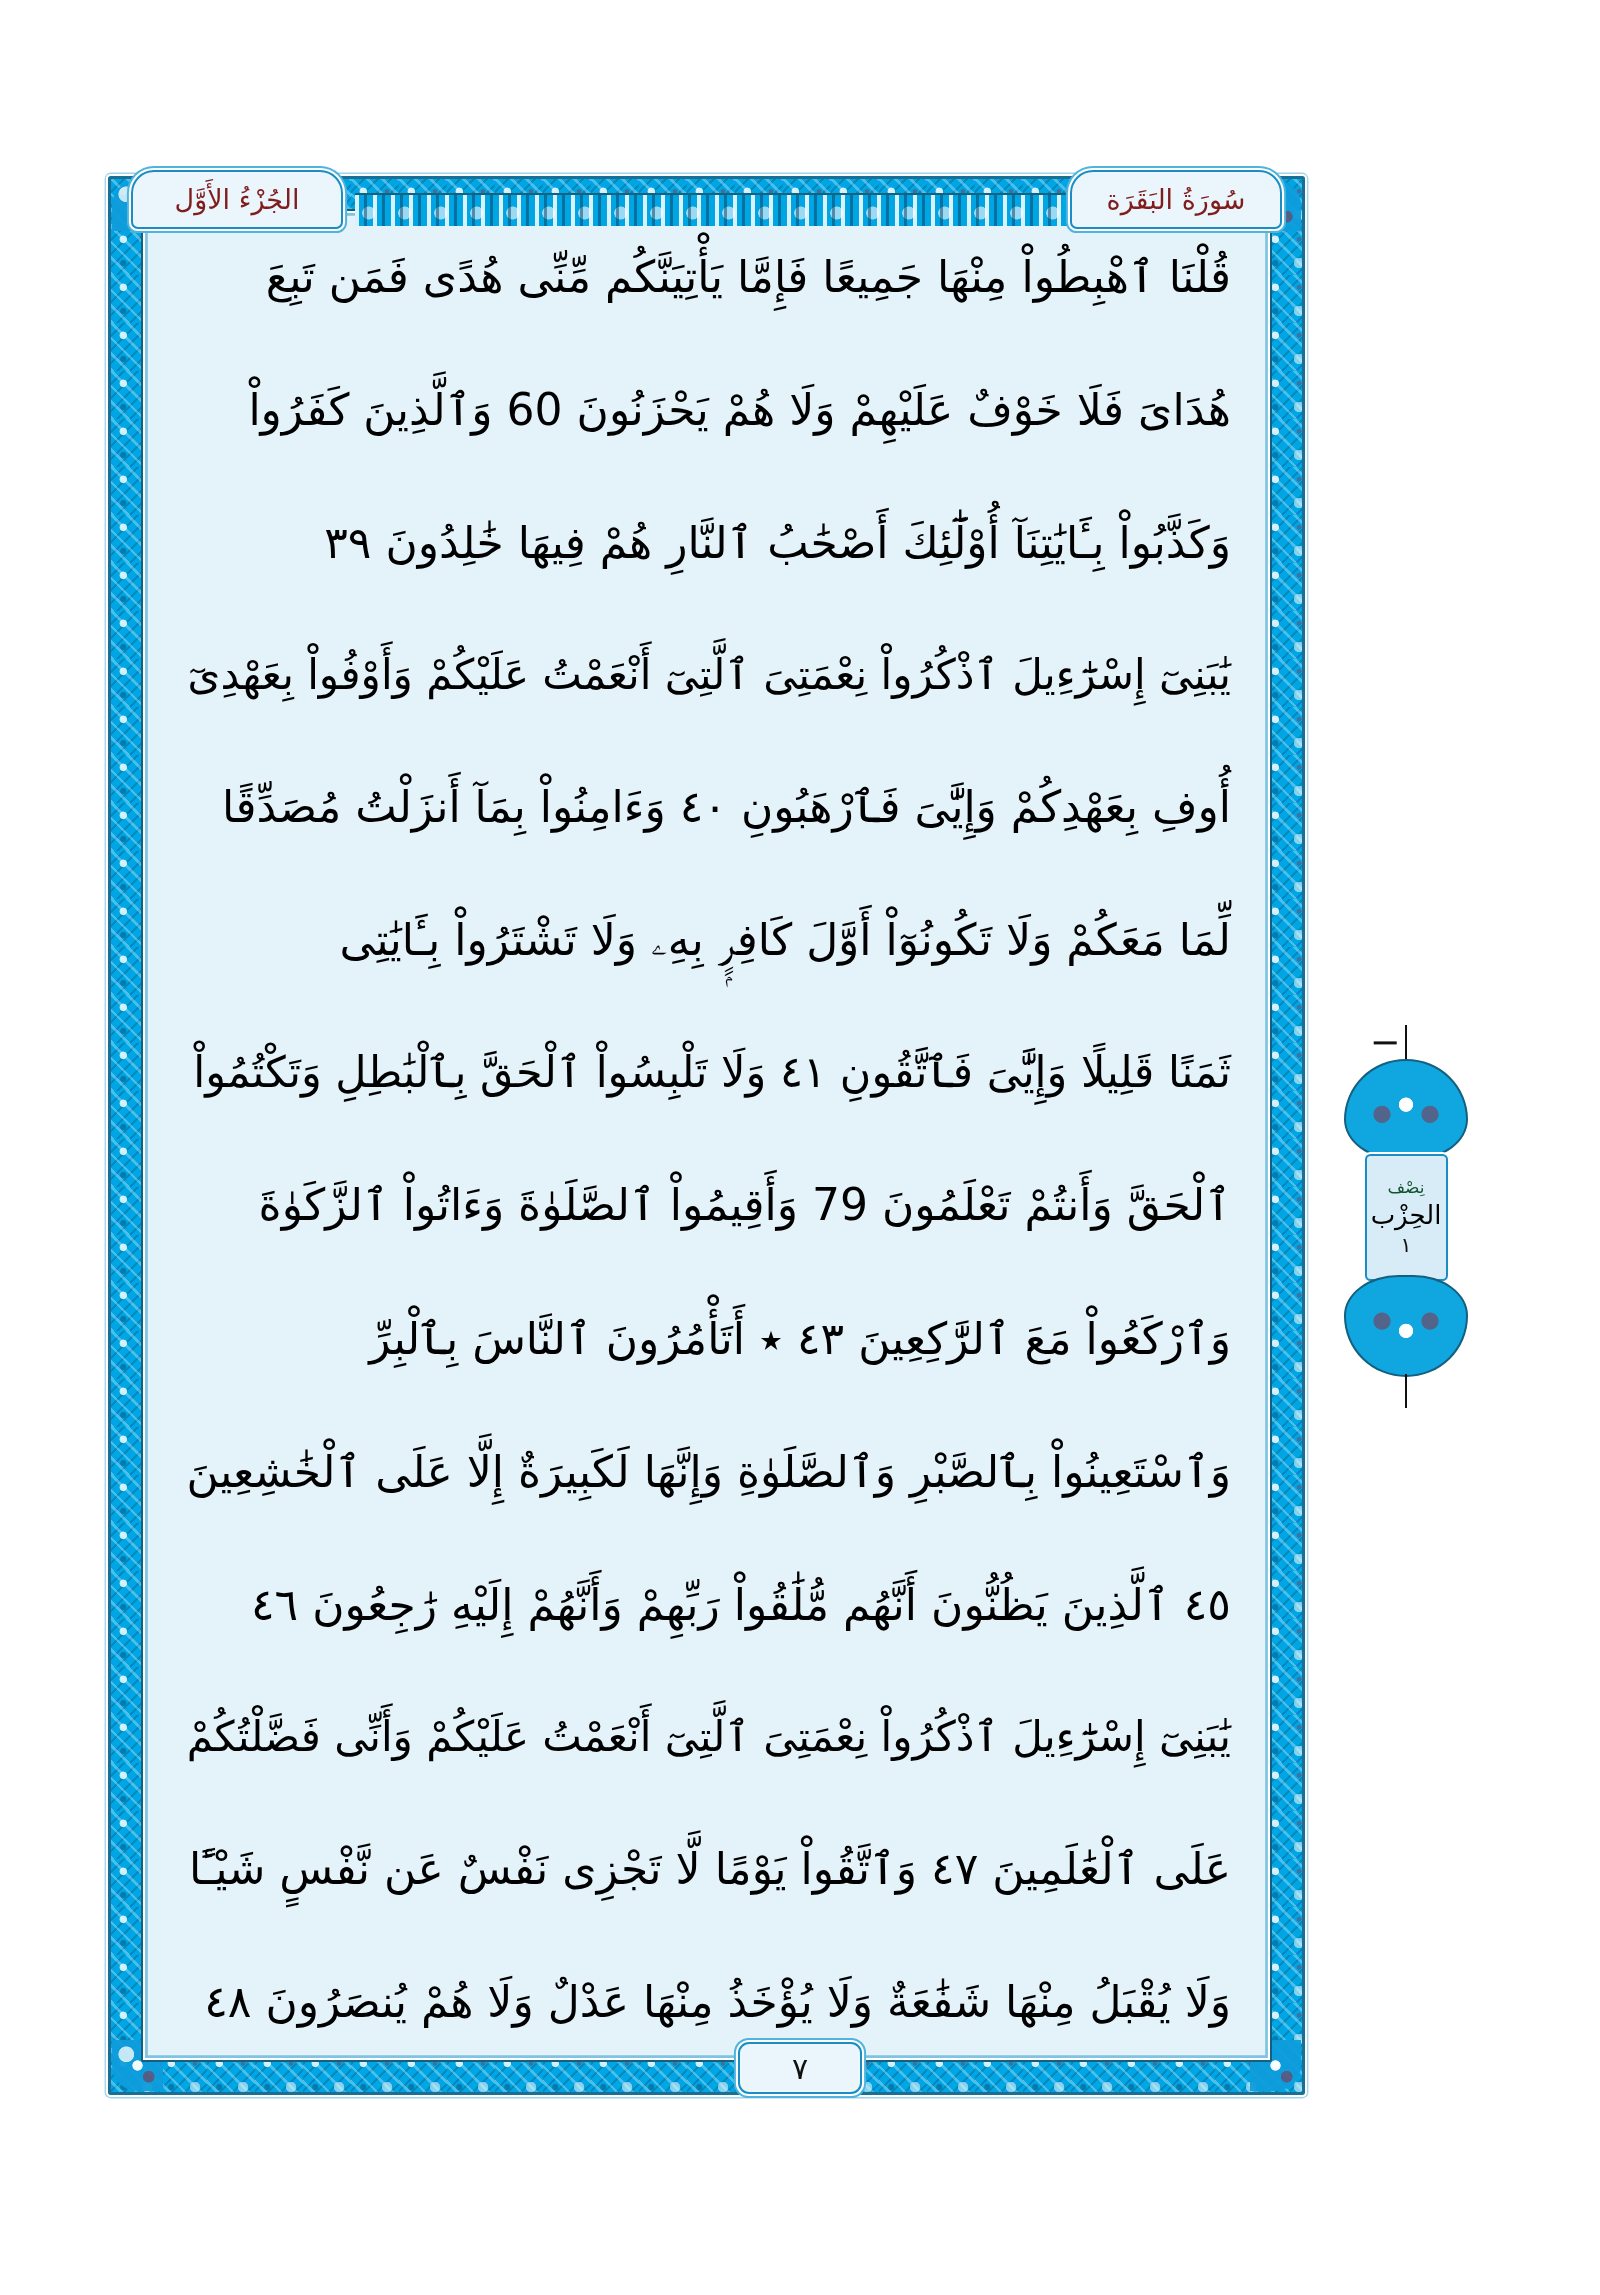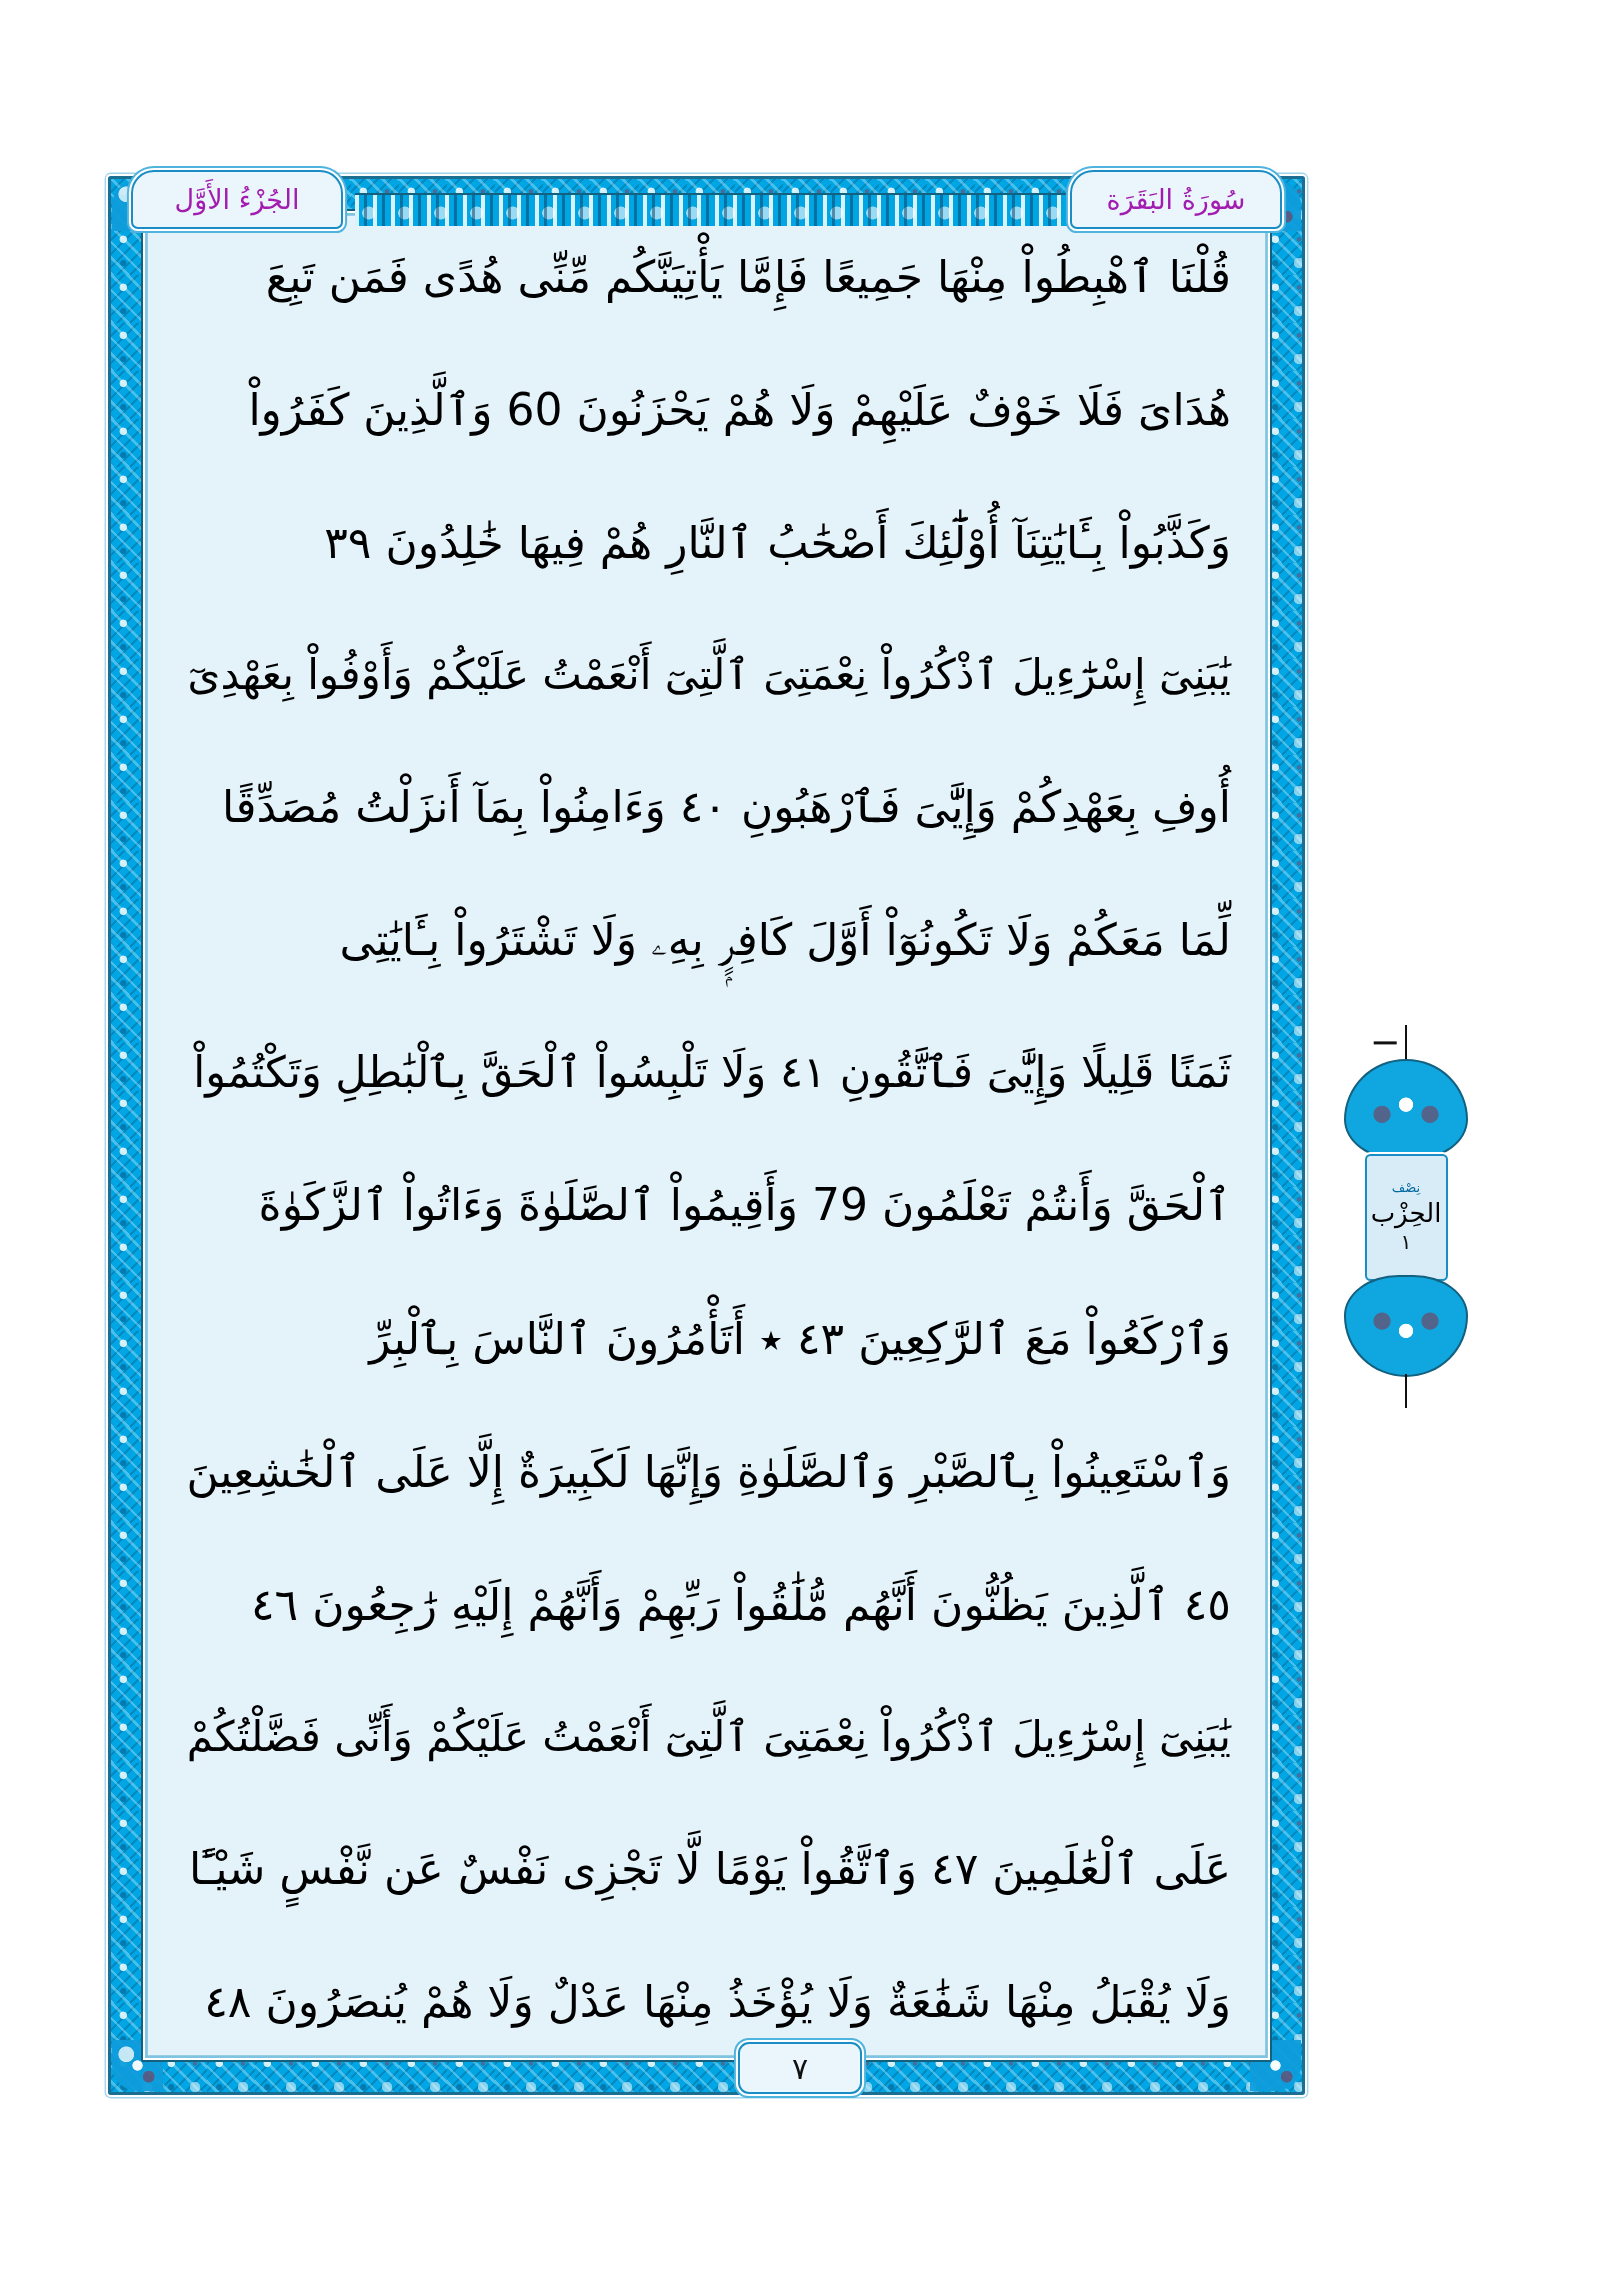--- a/index.html
+++ b/index.html
@@ -73,21 +73,21 @@
     display:flex;justify-content:space-between;align-items:flex-end;
     pointer-events:none;
   }
   .cartouche{
     min-width:212px;height:59px;
     background:#eaf5fc;
     border:2.7px solid #1a8ec4;
     border-radius:23px 23px 6.8px 6.8px;
     box-shadow:0 0 0 2.1px #ffffff,0 0 0 4.1px #4fb4dd;
     display:flex;align-items:center;justify-content:center;
-    font-size:27px;color:#a21caf;
+    font-size:27px;color:#7f1d1d;
     font-family:"DejaVu Sans","Liberation Sans",sans-serif;
     direction:rtl;padding:0 18px;box-sizing:border-box;
     position:relative;z-index:4;
   }
   .cartouche.surah{margin-right:23px;}
   .cartouche.juz{margin-left:23px;}
 
   
   #headerBand{
     position:absolute;
@@ -173,21 +173,21 @@
     margin-top:-6.8px;
     background:#d8ecf8;
     border:2.7px solid #1a8ec4;
     box-shadow:0 0 0 2.1px #ffffff;
     border-radius:5.5px;
     display:flex;flex-direction:column;
     align-items:center;justify-content:center;
     gap:2.7px;padding:6.8px 2.7px;box-sizing:border-box;
     direction:rtl;
   }
-  #hizb .box .t1{font-size:13px;color:#0369a1;}
+  #hizb .box .t1{font-size:17px;color:#14532d;}
   #hizb .box .t2{font-size:26px;color:#000000;}
   #hizb .box .t3{font-size:20.5px;color:#111;}
   #hizb .bot-lobe{
     width:120px;height:103px;margin-top:-5.5px;
     background:
       radial-gradient(circle at 50% 55%, #ffffff 0 6.8px, transparent 7.5px),
       radial-gradient(circle at 30% 45%, rgba(150,35,55,.5) 0 8.2px, transparent 9px),
       radial-gradient(circle at 70% 45%, rgba(150,35,55,.5) 0 8.2px, transparent 9px),
       #10a6e0;
     border:2.1px solid #14607f;

